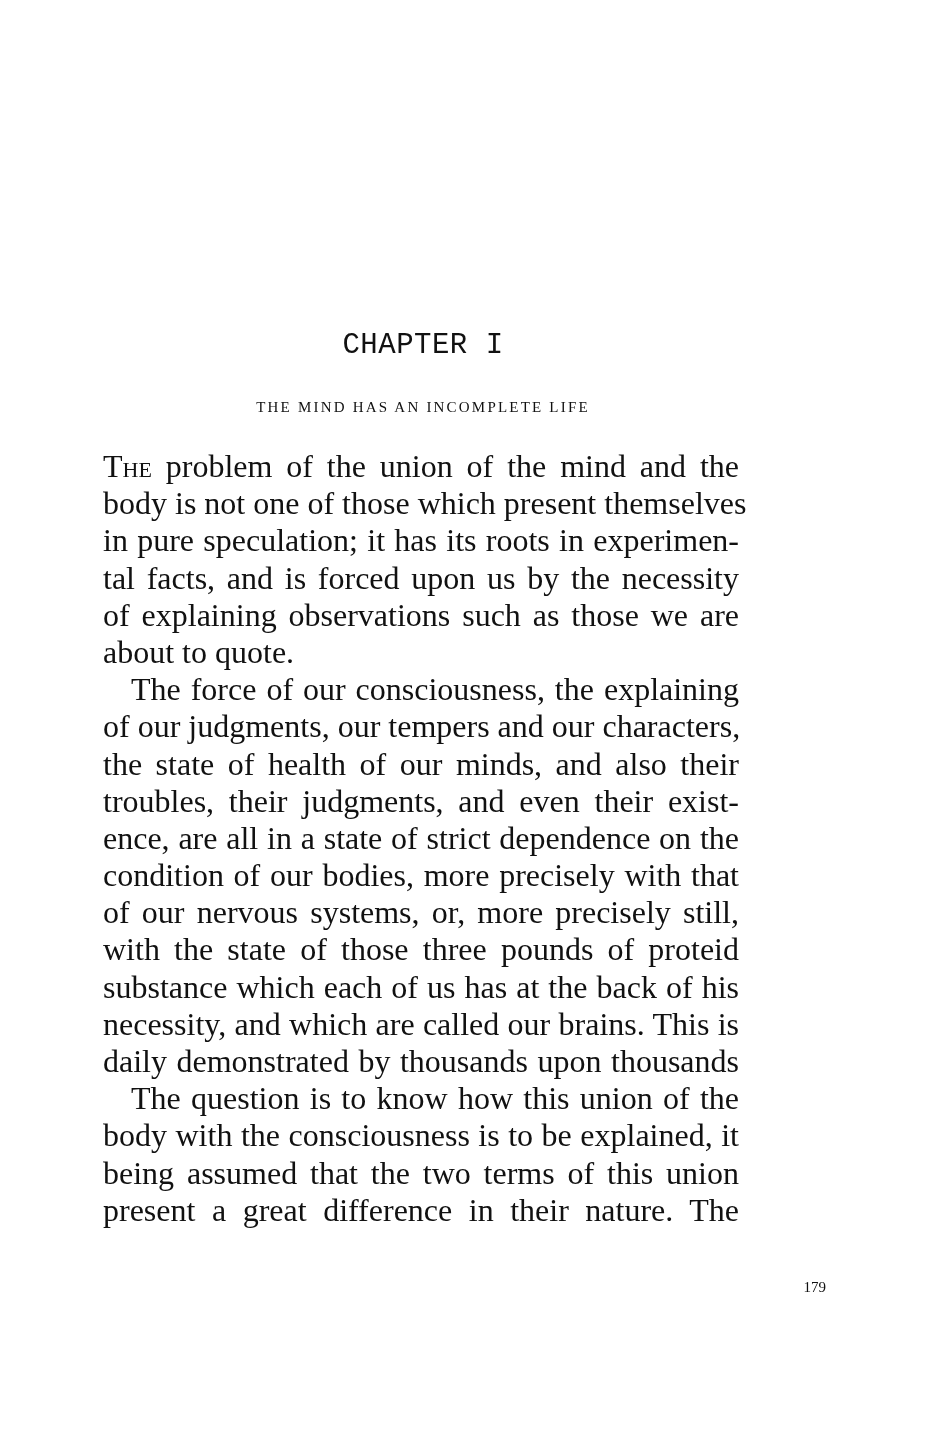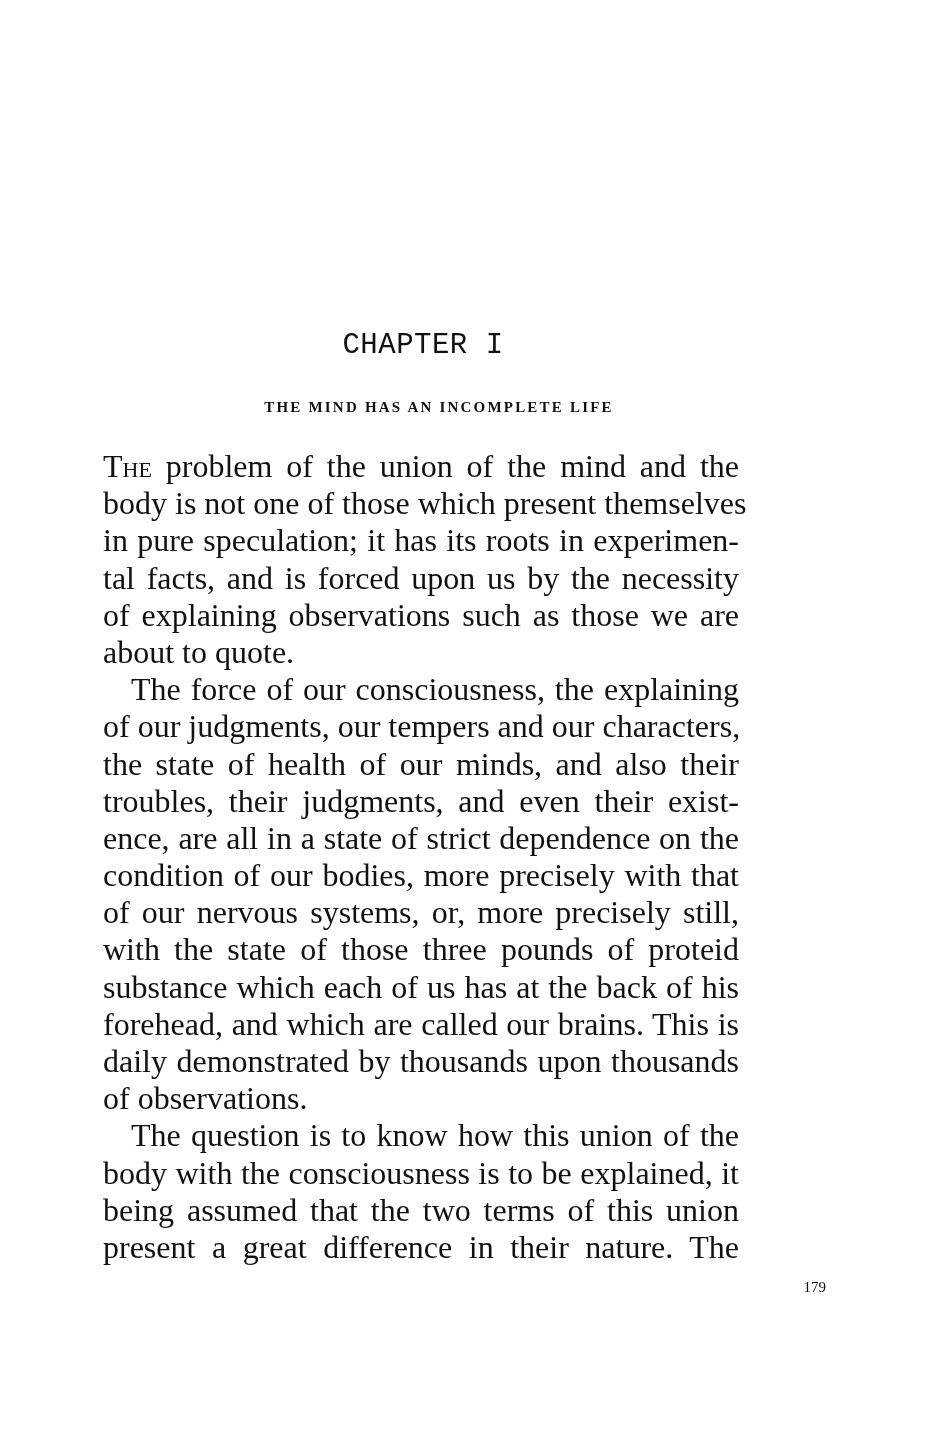--- a/index.html
+++ b/index.html
@@ -26,25 +26,24 @@
       letter-spacing: 0.5px;
       line-height: 36px;
     }
     .chapter-subtitle {
       position: absolute;
       left: 0;
       width: 846px;
       top: 396px;
       text-align: center;
       font-family: "Liberation Serif", serif;
-      font-weight: bold;
+      font-weight: normal;
       font-size: 15px;
       letter-spacing: 2.2px;
       line-height: 22px;
-      padding-left: 16px;
     }
     .body-text {
       position: absolute;
       left: 103px;
       top: 448px;
       width: 636px;
     }
     .line {
       display: block;
       height: 37.2px;
@@ -96,23 +95,22 @@
   <div>
     <span class="line indent">The force of our consciousness, the explaining</span>
     <span class="line">of our judgments, our tempers and our characters,</span>
     <span class="line">the state of health of our minds, and also their</span>
     <span class="line">troubles, their judgments, and even their exist-</span>
     <span class="line">ence, are all in a state of strict dependence on the</span>
     <span class="line">condition of our bodies, more precisely with that</span>
     <span class="line">of our nervous systems, or, more precisely still,</span>
     <span class="line">with the state of those three pounds of proteid</span>
     <span class="line">substance which each of us has at the back of his</span>
-    <span class="line">forehead, and which are called our brains.  This is</span>
+    <span class="line">necessity, and which are called our brains.  This is</span>
     <span class="line">daily demonstrated by thousands upon thousands</span>
-    <span class="line last">of observations.</span>
   </div>
 
   <div>
     <span class="line indent">The question is to know how this union of the</span>
     <span class="line">body with the consciousness is to be explained, it</span>
     <span class="line">being assumed that the two terms of this union</span>
     <span class="line">present a great difference in their nature.  The</span>
   </div>
 </div>
 

